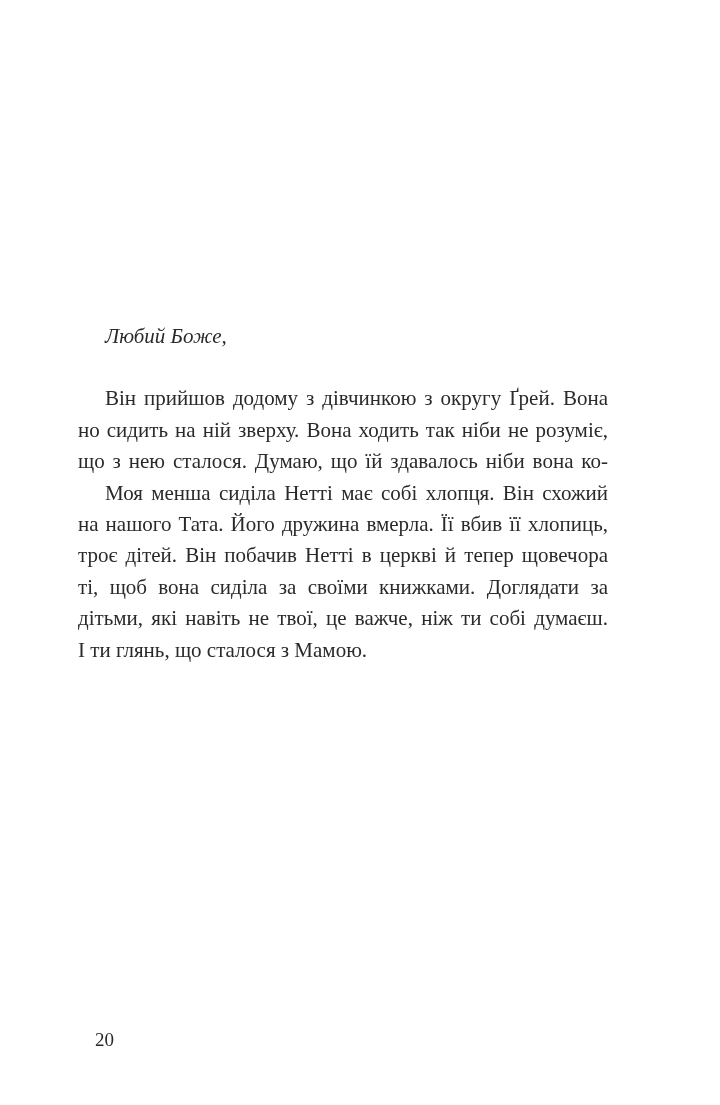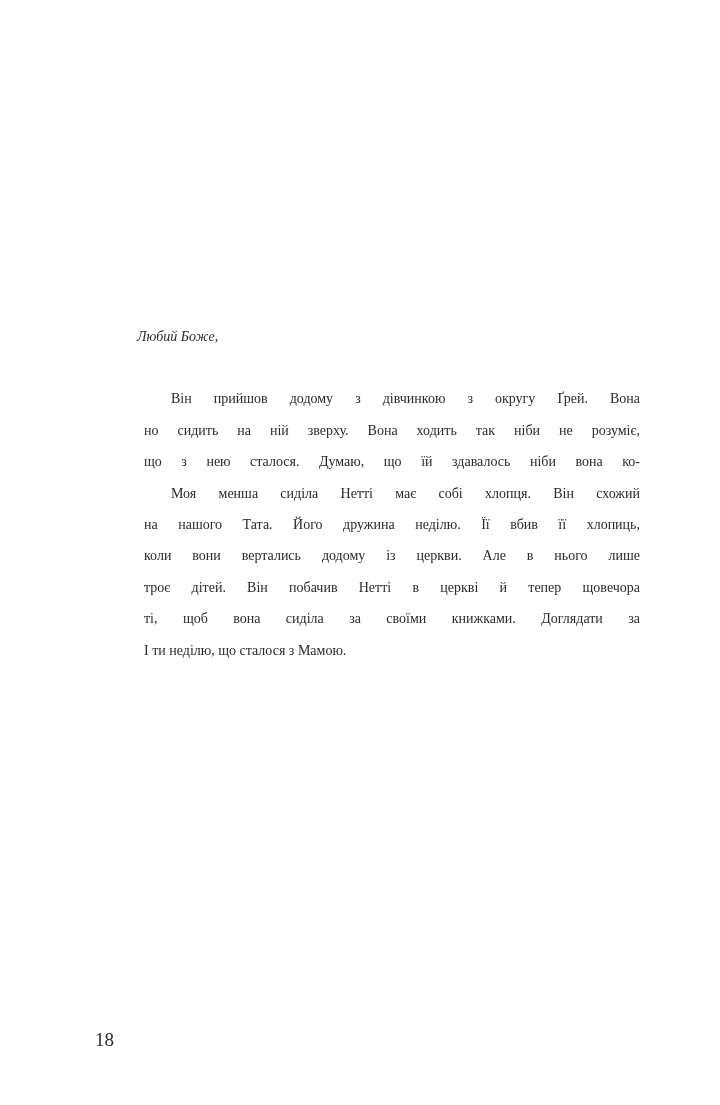--- a/index.html
+++ b/index.html
@@ -11,42 +11,41 @@
     position: relative;
     width: 720px;
     height: 1105px;
     background: #ffffff;
     font-family: "Liberation Serif", "DejaVu Serif", serif;
     color: #2a2a2a;
     overflow: hidden;
   }
   .textblock {
     position: absolute;
-    left: 110px;
+    left: 78px;
     top: 321px;
     width: 530px;
-    font-size: 14px;
+    font-size: 21px;
     line-height: 31.4px;
   }
   .salutation {
     font-style: italic;
     margin: 0 0 31px 0;
     text-indent: 27px;
   }
   .para {
     margin: 0;
     padding: 0;
   }
   .para > .line:first-child {
     text-indent: 27px;
   }
   .line {
     text-align: justify;
     text-align-last: justify;
-    margin-left: 34px;
   }
   .line.last {
     text-align-last: left;
   }
   .pageno {
     position: absolute;
     left: 95px;
     top: 1028px;
     font-size: 19px;
     line-height: 24px;
@@ -64,24 +63,24 @@
     <div class="salutation">Любий Боже,</div>
 
     <div class="para">
       <div class="line just">Він прийшов додому з дівчинкою з округу Ґрей. Вона</div>
       <div class="line just">но сидить на ній зверху. Вона ходить так ніби не розуміє,</div>
       <div class="line just">що з нею сталося. Думаю, що їй здавалось ніби вона ко-</div>
     </div>
 
     <div class="para">
       <div class="line just">Моя менша сиділа Нетті має собі хлопця. Він схожий</div>
-      <div class="line just">на нашого Тата. Його дружина неділю. Її вбив її хлопиць,</div>
-      <div class="line just">коли вони вертались додому із церкви. Але в нього лише</div>
+      <div class="line just">на нашого Тата. Його дружина вмерла. Її вбив її хлопиць,</div>
       <div class="line just">троє дітей. Він побачив Нетті в церкві й тепер щовечора</div>
       <div class="line just">ті, щоб вона сиділа за своїми книжками. Доглядати за</div>
-      <div class="line last">І ти неділю, що сталося з Мамою.</div>
+      <div class="line just">дітьми, які навіть не твої, це важче, ніж ти собі думаєш.</div>
+      <div class="line last">І ти глянь, що сталося з Мамою.</div>
     </div>
 
   </div>
 
-  <div class="pageno">18</div>
+  <div class="pageno">20</div>
 
 </div>
 
 </body></html>

